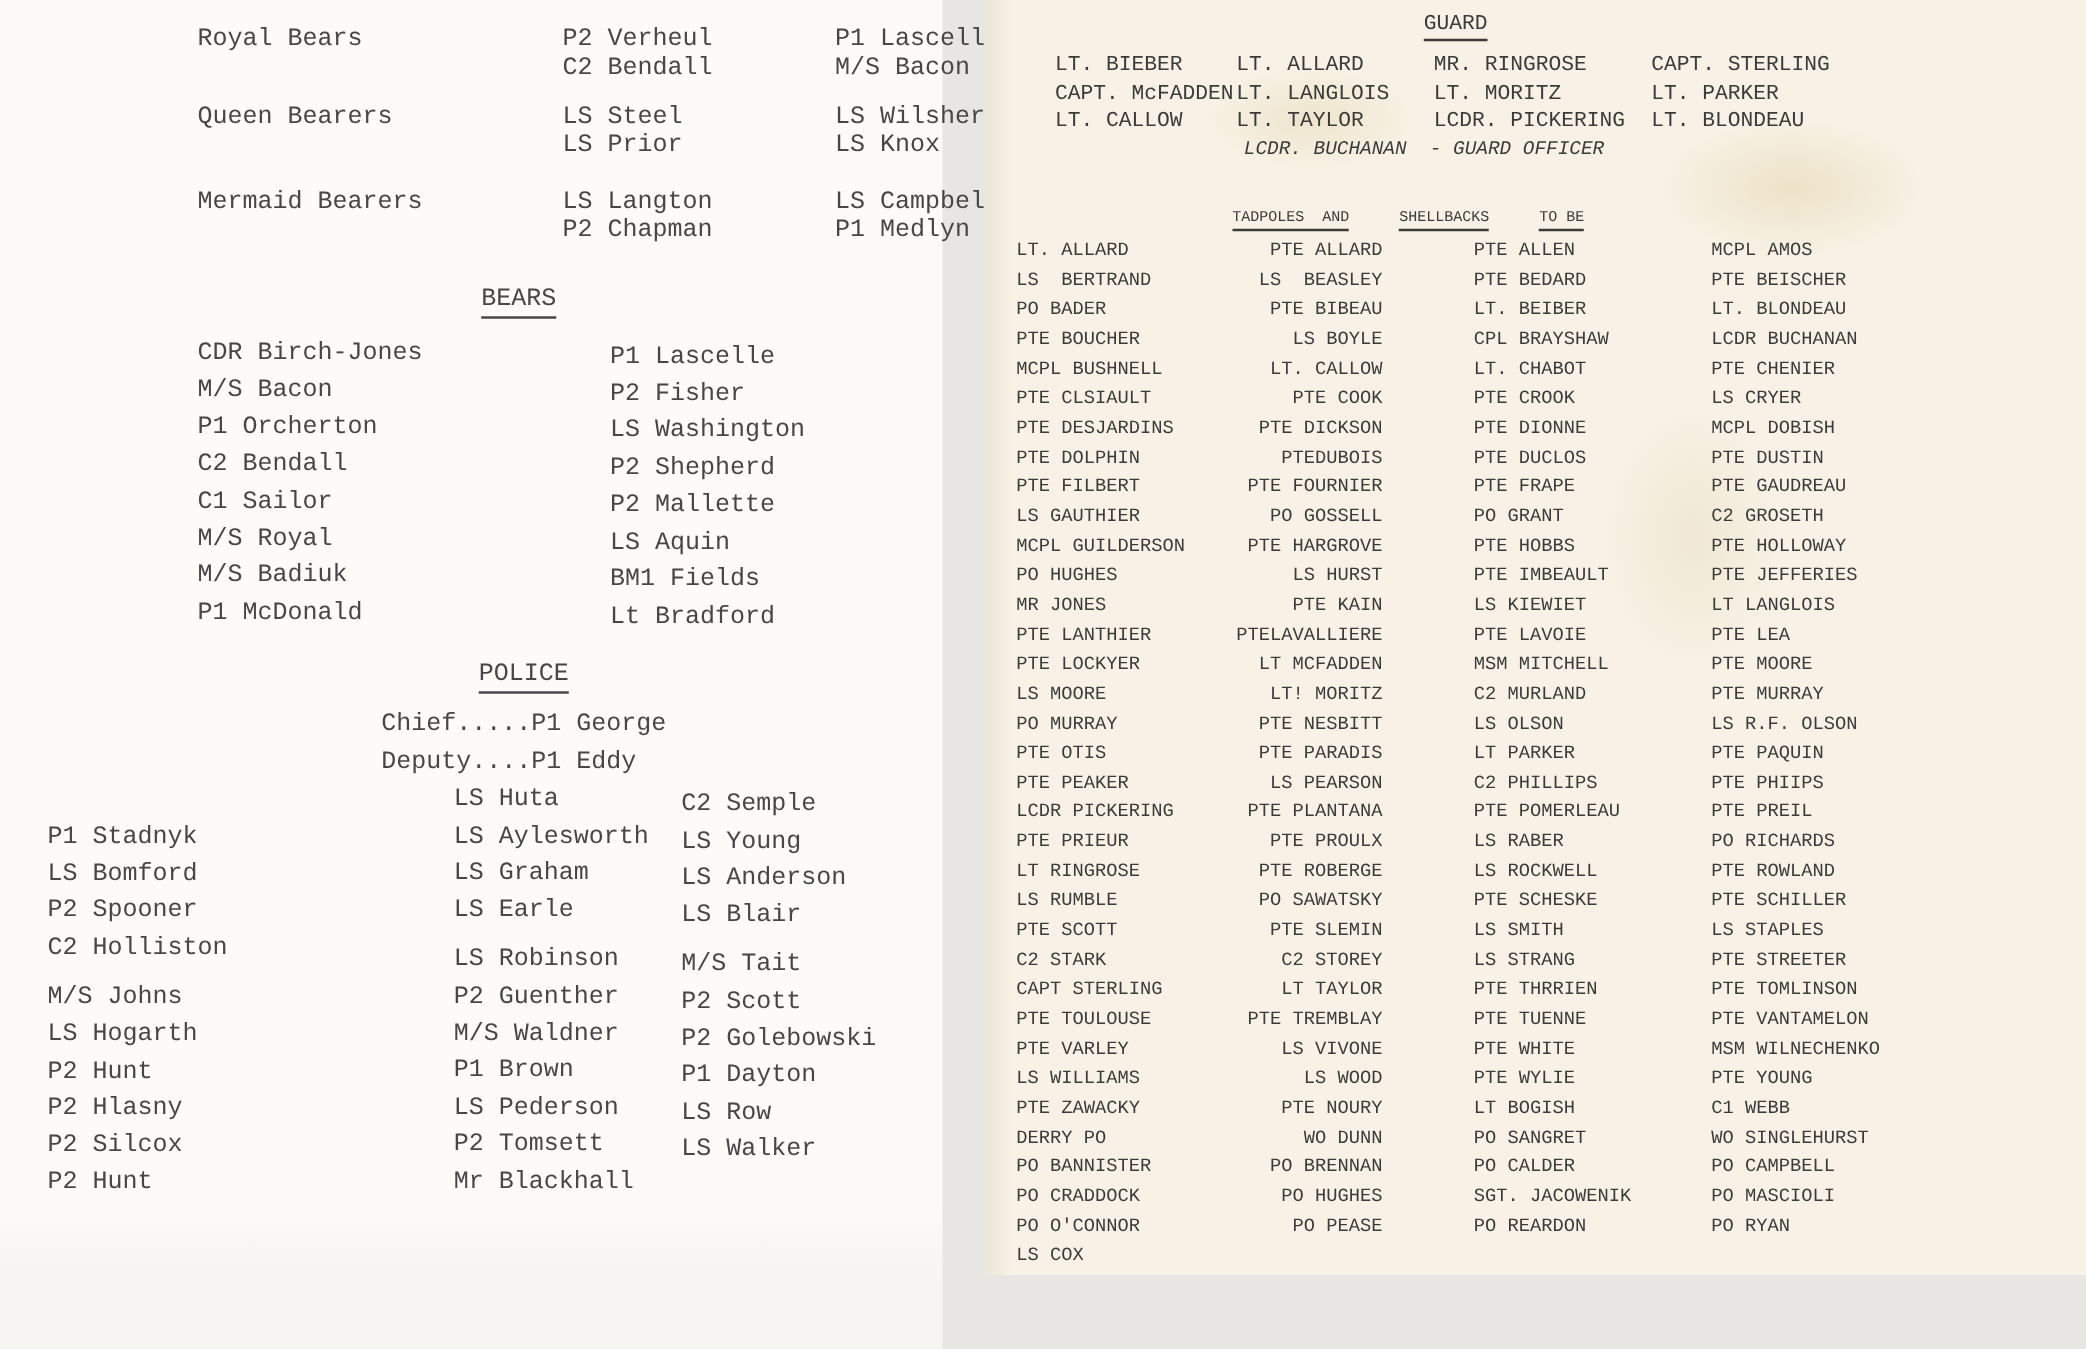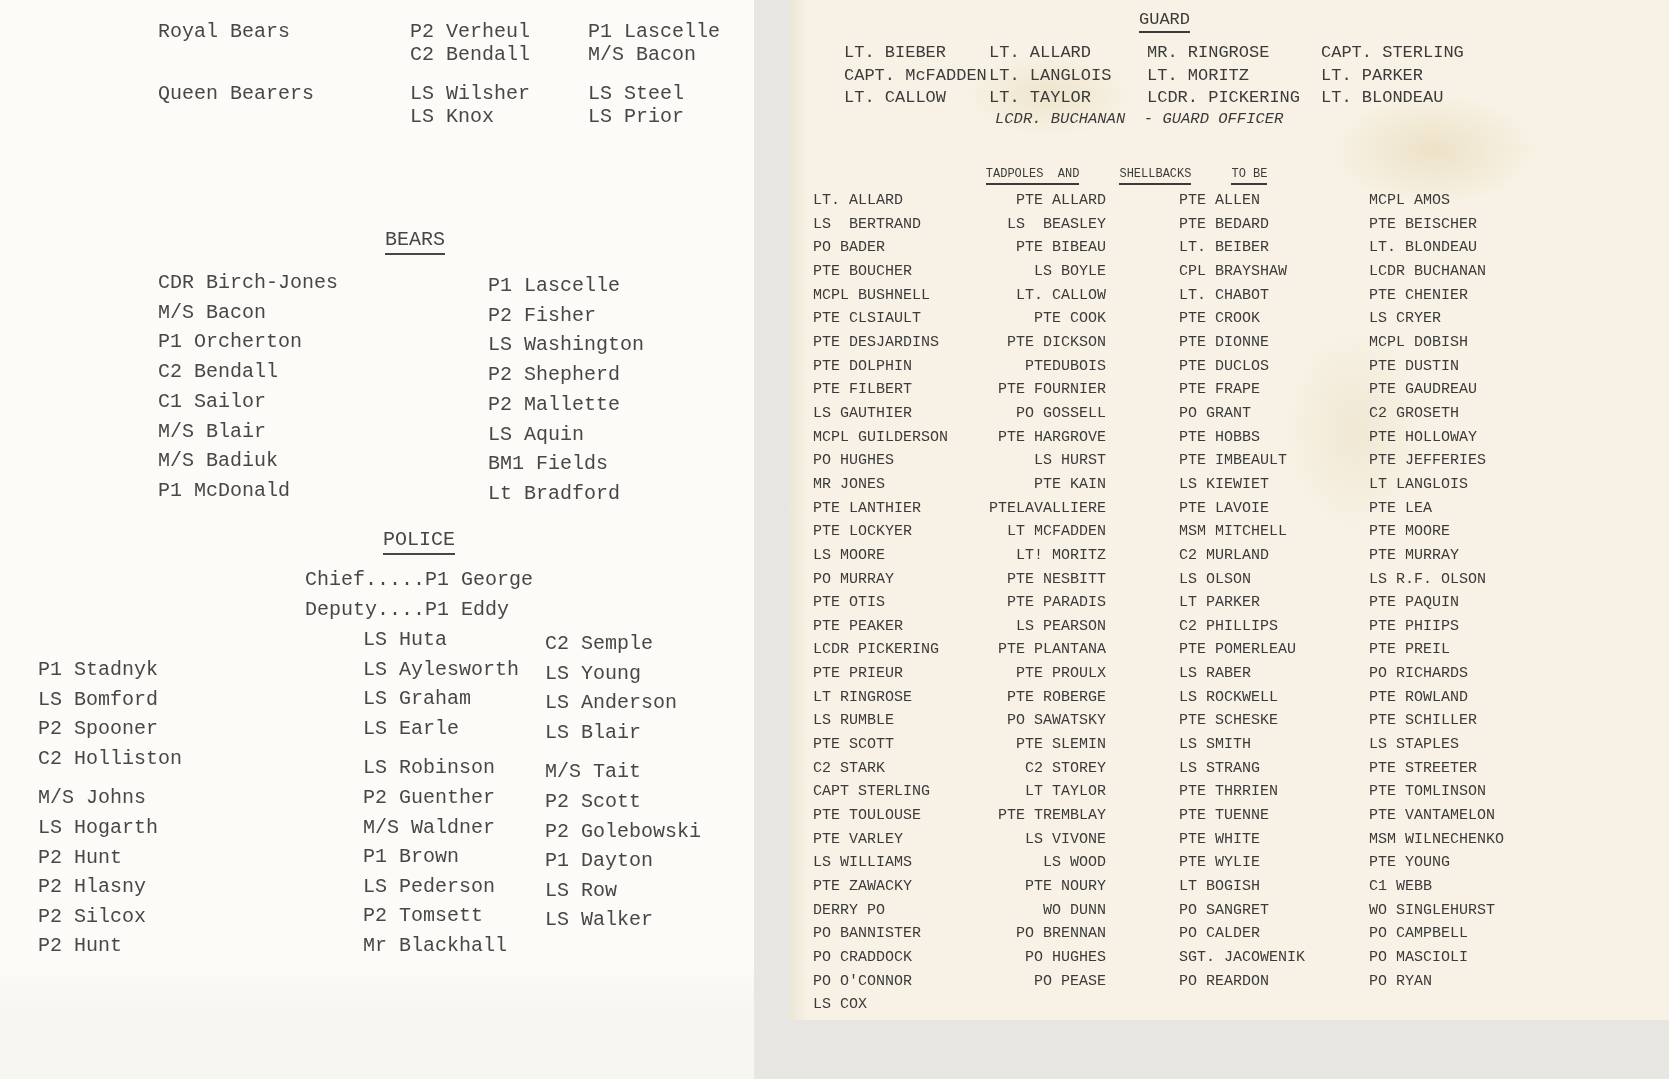--- a/index.html
+++ b/index.html
@@ -26,21 +26,21 @@
       #f7f2e5;
     color:#3b3b3b;
     font-size:15px;
   }
   .abs { position:absolute; white-space:pre; }
   .u { border-bottom:2px solid currentColor; padding-bottom:2px; display:inline-block; }
   .col { position:absolute; }
   .col .li { white-space:pre; }
 
   
-  .bearer-group { position:absolute; left:158px; display:flex; }
+  .bearer-group { position:absolute; left:158px; display:flex;gap:40px; }
   .bg-label { width:252px; }
   .bg-col  { width:178px; line-height:23px; }
   #bearer-g1 { top:20px; } #bearer-g2 { top:82px; } #bearer-g3 { top:150px; }
 
   #bears-title  { left:385px; top:228px; }
   #bears-col1 { left:158px; top:268px; line-height:29.7px; }
   #bears-col2 { left:488px; top:271px; line-height:29.7px; }
 
   #police-title { left:383px; top:528px; }
   #police-chief  { left:305px; top:568px; }
@@ -85,40 +85,53 @@
 
     <div class="li">P1 Lascelle</div>
         <div class="li">M/S Bacon</div>
       </div>
   </div>
 
   <div class="bearer-group" id="bearer-g2">
     <div class="bg-label">Queen Bearers</div>
     <div class="bg-col col" style="position:static">
 
+    <div class="li">LS Steel</div>
+        <div class="li">LS Prior</div>
+      </div>
+    <div class="bg-col col" style="position:static">
+
     <div class="li">LS Wilsher</div>
         <div class="li">LS Knox</div>
       </div>
-    <div class="bg-col col" style="position:static">
-
-    <div class="li">LS Steel</div>
-        <div class="li">LS Prior</div>
-      </div>
   </div>
 
+  <div class="bearer-group" id="bearer-g3">
+    <div class="bg-label">Mermaid Bearers</div>
+    <div class="bg-col col" style="position:static">
+
+    <div class="li">LS Langton</div>
+        <div class="li">P2 Chapman</div>
+      </div>
+    <div class="bg-col col" style="position:static">
+
+    <div class="li">LS Campbell</div>
+        <div class="li">P1 Medlyn</div>
+      </div>
+  </div>
 
   <div class="abs" id="bears-title"><span class="u">BEARS</span></div>
   <div class="col" id="bears-col1">
 
   <div class="li">CDR Birch-Jones</div>
       <div class="li">M/S Bacon</div>
       <div class="li">P1 Orcherton</div>
       <div class="li">C2 Bendall</div>
       <div class="li">C1 Sailor</div>
-      <div class="li">M/S Blair</div>
+      <div class="li">M/S Royal</div>
       <div class="li">M/S Badiuk</div>
       <div class="li">P1 McDonald</div>
     </div>
   <div class="col" id="bears-col2">
 
   <div class="li">P1 Lascelle</div>
       <div class="li">P2 Fisher</div>
       <div class="li">LS Washington</div>
       <div class="li">P2 Shepherd</div>
       <div class="li">P2 Mallette</div>

